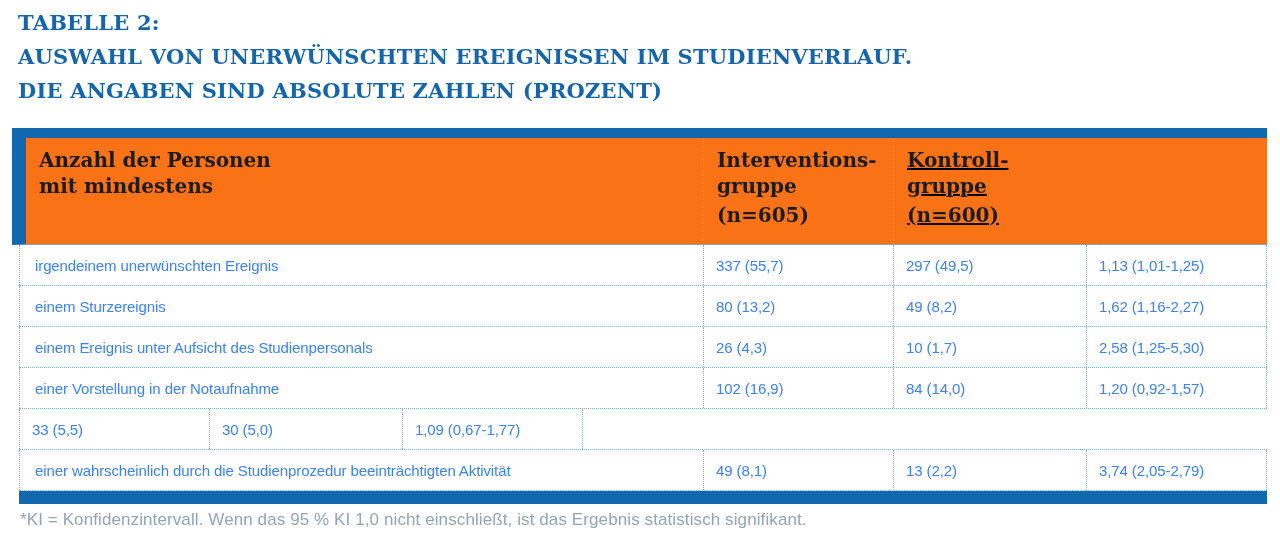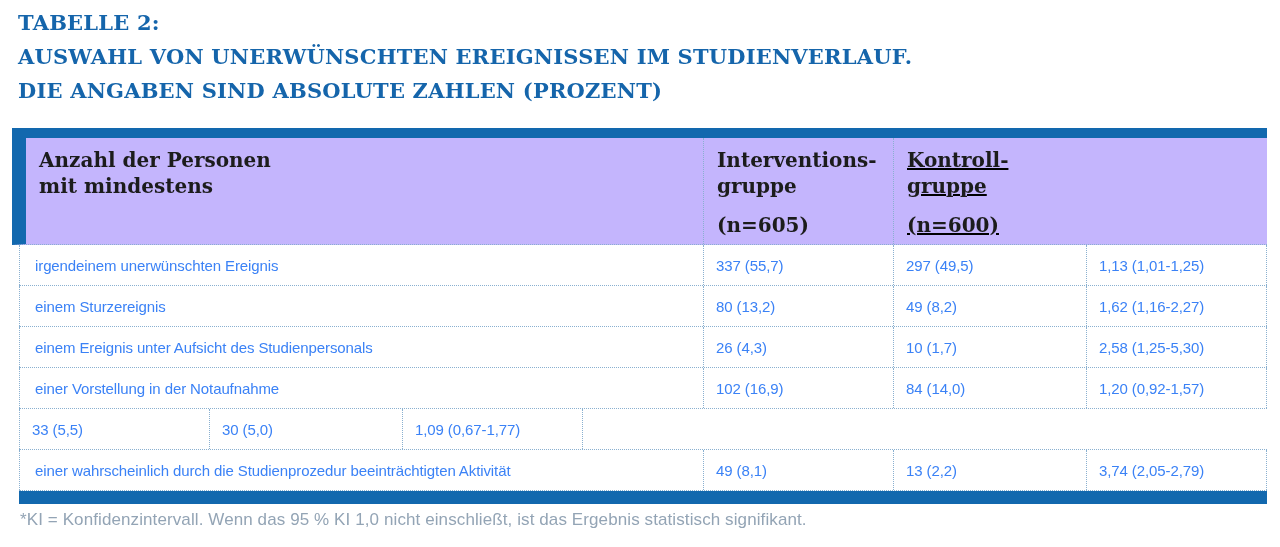--- a/index.html
+++ b/index.html
@@ -43,21 +43,21 @@
     height: 10px;
     width: 1255px;
     background: #1268ae;
   }
   .header-row {
     display: flex;
     box-sizing: border-box;
     height: 107px;
     border-left: 14px solid #1268ae;
     border-bottom: 1px dotted #8ab0d0;
-    background: #c4b5fd;
+    background: #f97316;
   }
   .h-col {
     box-sizing: border-box;
     padding: 9px 8px 0 13px;
   }
   .h-col1 { width: 677px; }
   .h-col2 { width: 190px; border-left: 1px dotted #8ab0d0; }
   .h-col3 { width: 193px; border-left: 1px dotted #8ab0d0; text-decoration: underline; }
   .h-col4 { width: 181px; border-left: 1px dotted #8ab0d0; border-right: 1px dotted #8ab0d0; }
   .h-label {
@@ -66,21 +66,21 @@
     font-size: 20px;
     line-height: 26px;
     color: #1c1c1c;
   }
   .h-sub {
     font-family: "DejaVu Serif", serif;
     font-weight: bold;
     font-size: 20px;
     line-height: 24px;
     color: #1c1c1c;
-    margin-top: 14px;
+    margin-top: 4px;
   }
 
   .body-rows {
     margin-left: 7px;
     width: 1248px;
   }
   .row {
     display: flex;
     height: 41px;
     box-sizing: border-box;

